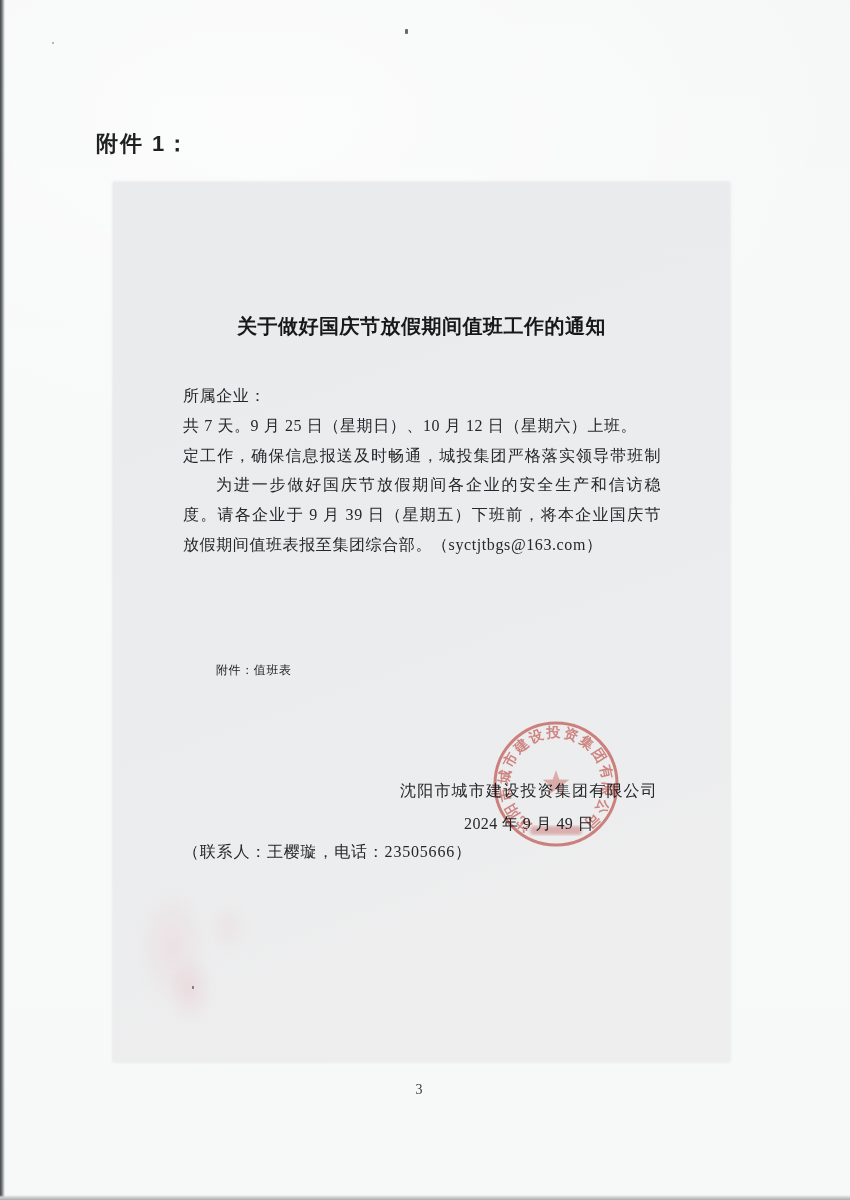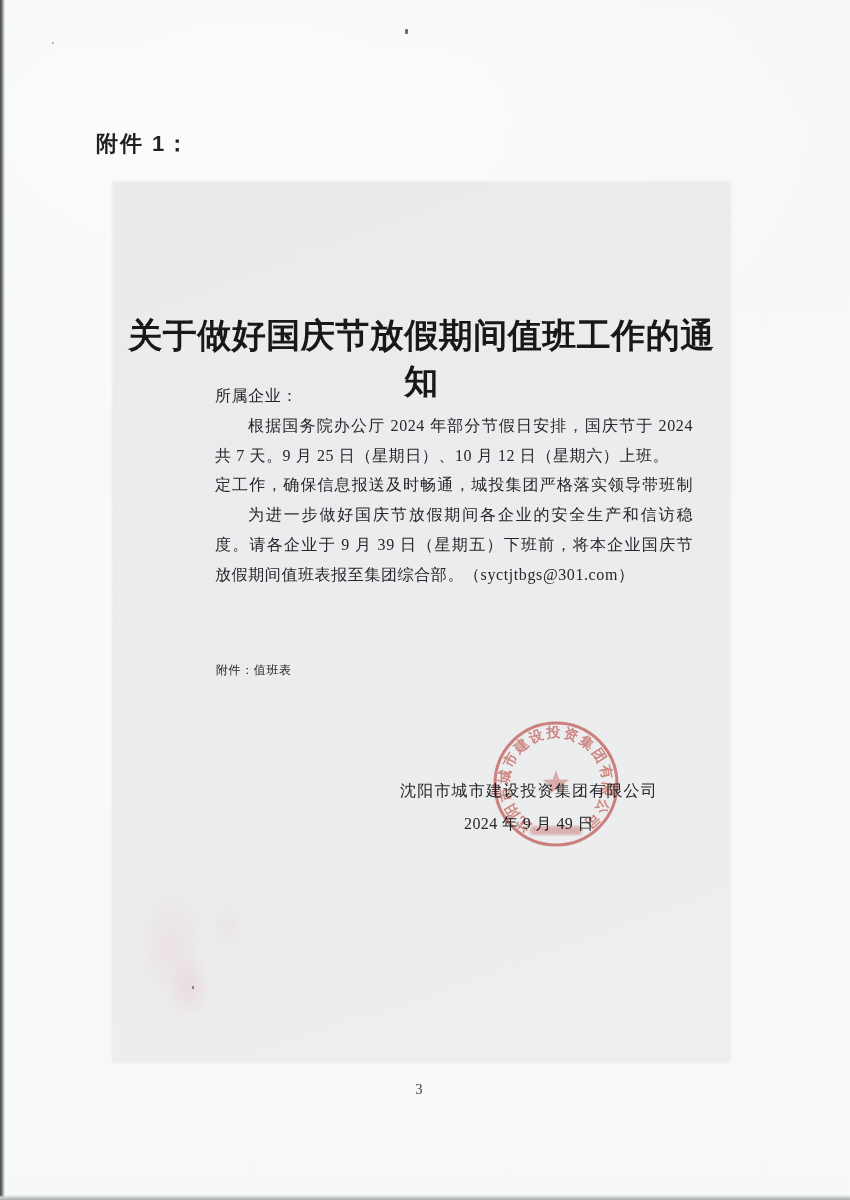--- a/index.html
+++ b/index.html
@@ -29,26 +29,26 @@
     font-weight:bold;font-size:22px;color:#1f2022;letter-spacing:2px;
   }
   
   .page{
     position:absolute;left:113px;top:182px;width:617px;height:880px;
     background:linear-gradient(160deg,#eaebed 0%,#ebeced 45%,#eeeeef 100%);
     box-shadow:0 0 3px rgba(120,125,130,0.18);
   }
   .title{
     position:absolute;left:0;top:131px;width:617px;margin:0;
-    text-align:center;font-size:34px;font-weight:bold;color:#17181a;
+    text-align:center;font-size:20px;font-weight:bold;color:#17181a;
     letter-spacing:0.5px;
   }
   .body-text{
     position:absolute;left:70px;top:199px;width:478px;
-    font-size:16px;line-height:29.8px;color:#26272a;letter-spacing:0.6px;margin-left:32px;
+    font-size:16px;line-height:29.8px;color:#26272a;letter-spacing:0.6px;
   }
   .body-text .line{min-height:29.8px;}
   .indent{text-indent:33px;}
   .fill{text-align:justify;text-align-last:justify;}
   .attach-note{
     position:absolute;left:70px;top:480px;width:478px;
     font-size:12px;color:#26272a;letter-spacing:0.6px;text-indent:33px;
   }
   .sig-block{
     position:absolute;right:72px;top:592px;
@@ -99,35 +99,35 @@
   <div class="speck-red"></div>
 
   <div class="attachment-label">附件 1：</div>
 
   <div class="page">
 
     <h1 class="title">关于做好国庆节放假期间值班工作的通知</h1>
 
     <div class="body-text">
       <div class="line">所属企业：</div>
-      <div class="line indent fill">根据国务院办公厅 2024 年部分节假日安排，国庆节于 2024</div>
       <div class="line">共 7 天。9 月 25 日（星期日）、10 月 12 日（星期六）上班。</div>
       <div class="line fill">定工作，确保信息报送及时畅通，城投集团严格落实领导带班制</div>
       <div class="line indent fill">为进一步做好国庆节放假期间各企业的安全生产和信访稳</div>
       <div class="line fill">度。请各企业于 9 月 39 日（星期五）下班前，将本企业国庆节</div>
-      <div class="line">放假期间值班表报至集团综合部。（syctjtbgs@301.com）</div>
+      <div class="line">放假期间值班表报至集团综合部。（syctjtbgs@163.com）</div>
     </div>
 
     <div class="attach-note">附件：值班表</div>
 
     <div class="sig-block">
       <div class="sig-company">沈阳市城市建设投资集团有限公司</div>
       <div class="sig-date">2024 年 9 月 49 日</div>
     </div>
 
+    <div class="contact-line">（联系人：王樱璇，电话：23505666）</div>
 
     <svg class="stamp" viewBox="0 0 150 150">
       <defs>
         <path id="arcPath" d="M 51.5 115.7 A 47 47 0 1 1 98.5 115.7" fill="none"></path>
         <filter id="blobBlur">
             <feGaussianBlur stdDeviation="1.4"></feGaussianBlur>
           </filter>
       </defs>
       <circle cx="75" cy="75" r="61" fill="none" stroke="rgba(203,78,71,0.75)" stroke-width="3"></circle>
       <polygon points="75,61 78.3,70.5 88.3,70.7 80.3,76.7 83.2,86.3 75,80.6 66.8,86.3 69.7,76.7 61.7,70.7 71.7,70.5" fill="rgba(203,78,71,0.45)"></polygon>

